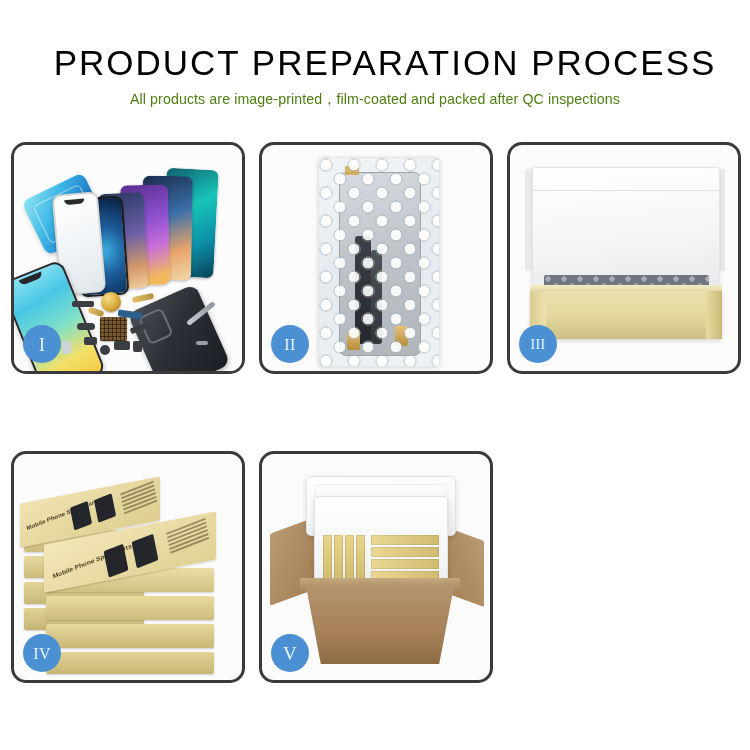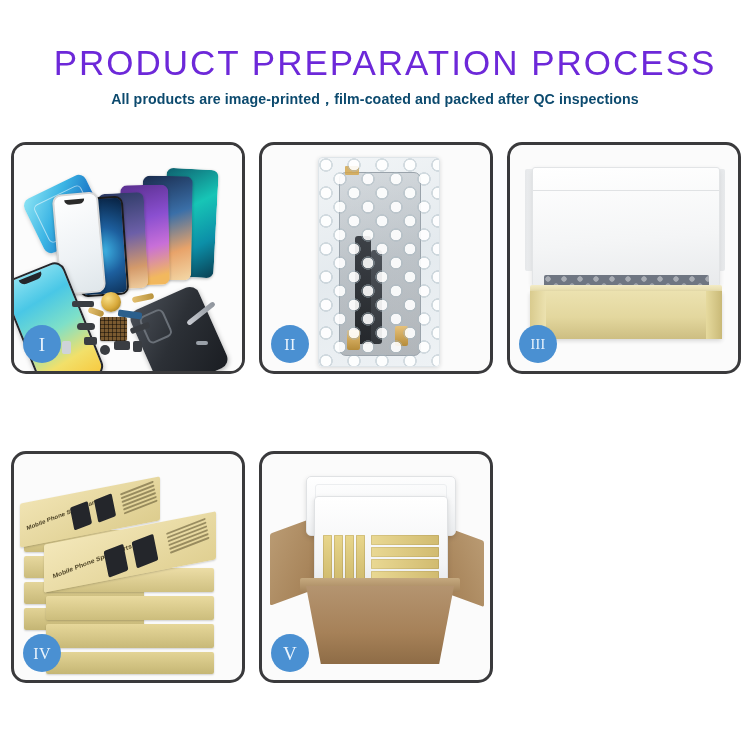--- a/index.html
+++ b/index.html
@@ -9,28 +9,28 @@
     font-family:"Liberation Sans","DejaVu Sans",sans-serif;
     overflow:hidden;position:relative;
   }
   .page{position:relative;width:750px;height:750px;}
 
   
   .header{position:absolute;left:0;top:0;width:750px;text-align:center;}
   .title{
     margin:0;padding-top:44px;
     font-size:35px;line-height:38px;font-weight:400;
-    letter-spacing:2.0px;color:#6d28d9;white-space:nowrap;
+    letter-spacing:2.0px;color:#000000;white-space:nowrap;
     font-family:"Liberation Sans","DejaVu Sans",sans-serif;
     padding-left:20px;
   }
   .subtitle{
     margin:0;padding-top:9px;
-    font-size:14.2px;line-height:17px;font-weight:700;
-    letter-spacing:.1px;color:#0c4a6e;white-space:nowrap;
+    font-size:14.2px;line-height:17px;font-weight:400;
+    letter-spacing:.1px;color:#4d7c0f;white-space:nowrap;
   }
 
   
   .grid{position:absolute;left:11px;top:142px;width:728px;height:556px;}
   .cell{position:absolute;width:234px;height:232px;}
   .c0{left:0;top:0;}  .c1{left:248px;top:0;}  .c2{left:496px;top:0;}
   .c3{left:0;top:309px;} .c4{left:248px;top:309px;} .c5{left:496px;top:309px;}
 
   .panel{
     position:absolute;inset:0;

